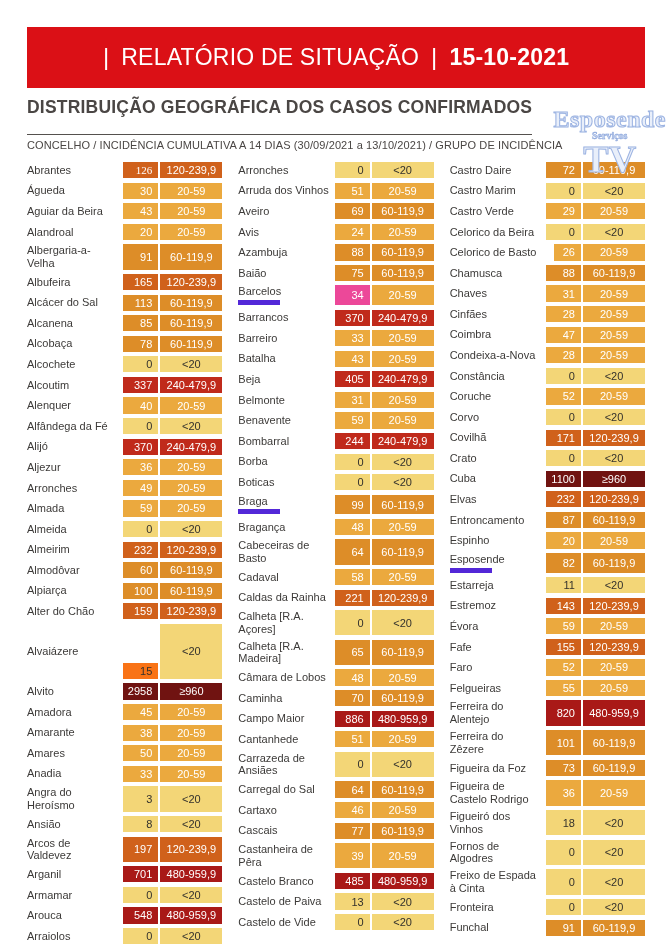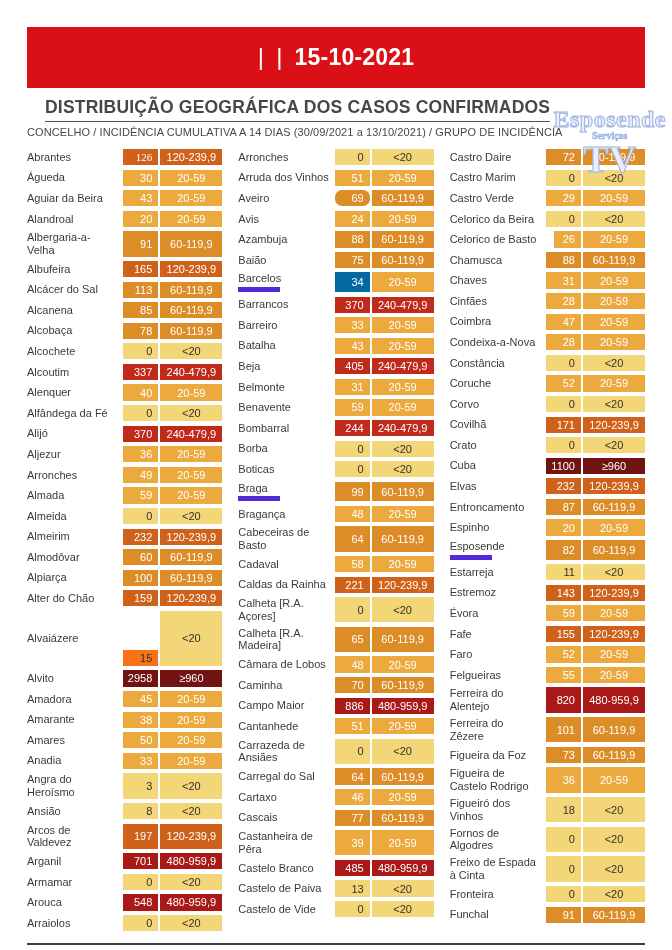--- a/index.html
+++ b/index.html
@@ -9,21 +9,21 @@
 
   
   .banner { margin-top:27px; height:61px; background:#DB1016; color:#fff;
             display:flex; align-items:center; justify-content:center; gap:12px;
             font-size:23px; letter-spacing:.2px; }
   .banner .bold { font-weight:bold; }
   .banner .light { font-weight:normal; }
   .banner .pipe { font-weight:300; font-size:24px; position:relative; top:-1px; }
 
   
-  .title-wrap { margin-top:9px; display:inline-block; border-bottom:1.5px solid #55514e; padding-bottom:3px;margin-left:18px; }
+  .title-wrap { margin-top:9px; display:inline-block; border-bottom:1.5px solid #55514e; padding-bottom:16px; }
   .page-title { font-size:17.5px; font-weight:bold; color:#4a4644; letter-spacing:.2px; }
   .subtitle { margin-top:4px; font-size:11px; color:#4a4644; letter-spacing:.1px; }
 
   
   .watermark { position:absolute; right:6px; top:82px; text-align:center; pointer-events:none;
                font-family:"Liberation Serif", serif; font-weight:bold; color:#e9effa;
                -webkit-text-stroke:1px #9db4e2; text-shadow:0 0 1px #b9c9ec; line-height:.9; z-index:5; }
   .watermark .wm1 { font-size:24px; letter-spacing:.5px; }
   .watermark .wm2 { font-size:10px; color:#c4d2ef; -webkit-text-stroke:.4px #8aa5da; }
   .watermark .wm3 { font-size:38px; margin-top:2px; }
@@ -42,20 +42,21 @@
   .footer-rule { margin-top:7px; border-top:2px solid #3f3d3b; }
   .footer-note { margin-top:6px; font-size:12.5px; font-weight:bold; color:#1c1a18; }
 </style>
 </head>
 <body>
 
 <div class="page">
 
   <div class="banner" style="background: rgb(219, 16, 22);">
     <span class="pipe light">|</span>
+    <span class="light">RELATÓRIO DE SITUAÇÃO</span>
     <span class="pipe light">|</span>
     <span class="bold">15-10-2021</span>
   </div>
 
   <div class="title-wrap">
     <div class="page-title">DISTRIBUIÇÃO GEOGRÁFICA DOS CASOS CONFIRMADOS</div>
   </div>
   <div class="subtitle">CONCELHO / INCIDÊNCIA CUMULATIVA A 14 DIAS (30/09/2021 a 13/10/2021) / GRUPO DE INCIDÊNCIA</div>
 
   <div class="watermark">
@@ -248,41 +249,41 @@
           <div class="cell cnt" style="background: rgb(243, 214, 119); color: rgb(51, 49, 44);">0</div>
           <div class="cell band" style="background: rgb(243, 214, 119); color: rgb(51, 49, 44);">&lt;20</div>
         </div>
         <div class="row">
           <div class="mname">Arruda dos Vinhos</div>
           <div class="cell cnt" style="background: rgb(235, 169, 62); color: rgb(255, 255, 255);">51</div>
           <div class="cell band" style="background: rgb(235, 169, 62); color: rgb(255, 255, 255);">20-59</div>
         </div>
         <div class="row">
           <div class="mname">Aveiro</div>
-          <div class="cell cnt" style="background: rgb(221, 141, 40); color: rgb(255, 255, 255); border-radius: 7px;">69</div>
+          <div class="cell cnt" style="background: rgb(221, 141, 40); color: rgb(255, 255, 255);">69</div>
           <div class="cell band" style="background: rgb(221, 141, 40); color: rgb(255, 255, 255);">60-119,9</div>
         </div>
         <div class="row">
           <div class="mname">Avis</div>
           <div class="cell cnt" style="background: rgb(235, 169, 62); color: rgb(255, 255, 255);">24</div>
           <div class="cell band" style="background: rgb(235, 169, 62); color: rgb(255, 255, 255);">20-59</div>
         </div>
         <div class="row">
           <div class="mname">Azambuja</div>
           <div class="cell cnt" style="background: rgb(221, 141, 40); color: rgb(255, 255, 255);">88</div>
           <div class="cell band" style="background: rgb(221, 141, 40); color: rgb(255, 255, 255);">60-119,9</div>
         </div>
         <div class="row">
           <div class="mname">Baião</div>
           <div class="cell cnt" style="background: rgb(221, 141, 40); color: rgb(255, 255, 255);">75</div>
           <div class="cell band" style="background: rgb(221, 141, 40); color: rgb(255, 255, 255);">60-119,9</div>
         </div>
         <div class="row">
           <div class="mname">Barcelos<span class="uline" style="background: rgb(83, 40, 216);"></span></div>
-          <div class="cell cnt" style="background: #0369a1; color: rgb(255, 255, 255);">34</div>
+          <div class="cell cnt" style="background: #ec4899; color: rgb(255, 255, 255);">34</div>
           <div class="cell band" style="background: rgb(235, 169, 62); color: rgb(255, 255, 255);">20-59</div>
         </div>
         <div class="row">
           <div class="mname">Barrancos</div>
           <div class="cell cnt" style="background: rgb(192, 42, 27); color: rgb(255, 255, 255);">370</div>
           <div class="cell band" style="background: rgb(192, 42, 27); color: rgb(255, 255, 255);">240-479,9</div>
         </div>
         <div class="row">
           <div class="mname">Barreiro</div>
           <div class="cell cnt" style="background: rgb(235, 169, 62); color: rgb(255, 255, 255);">33</div>

